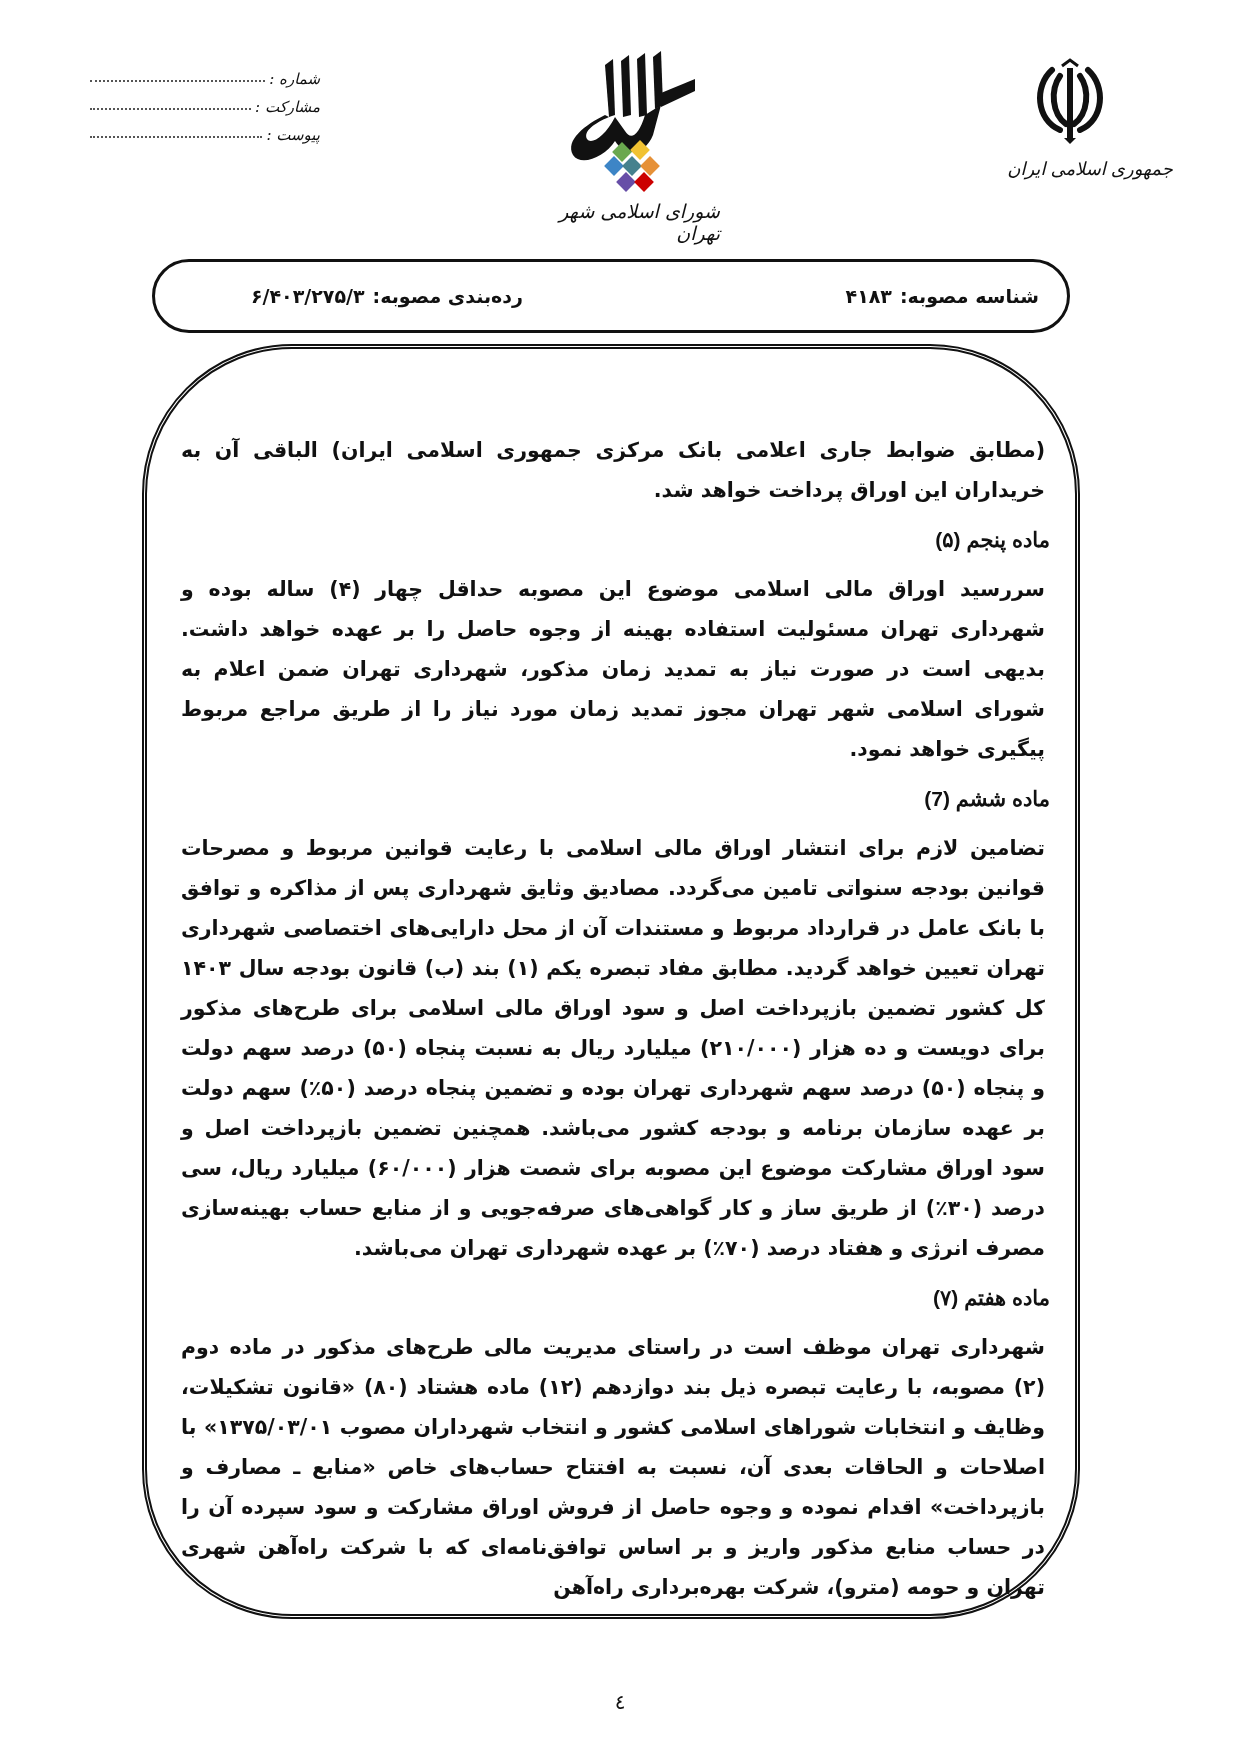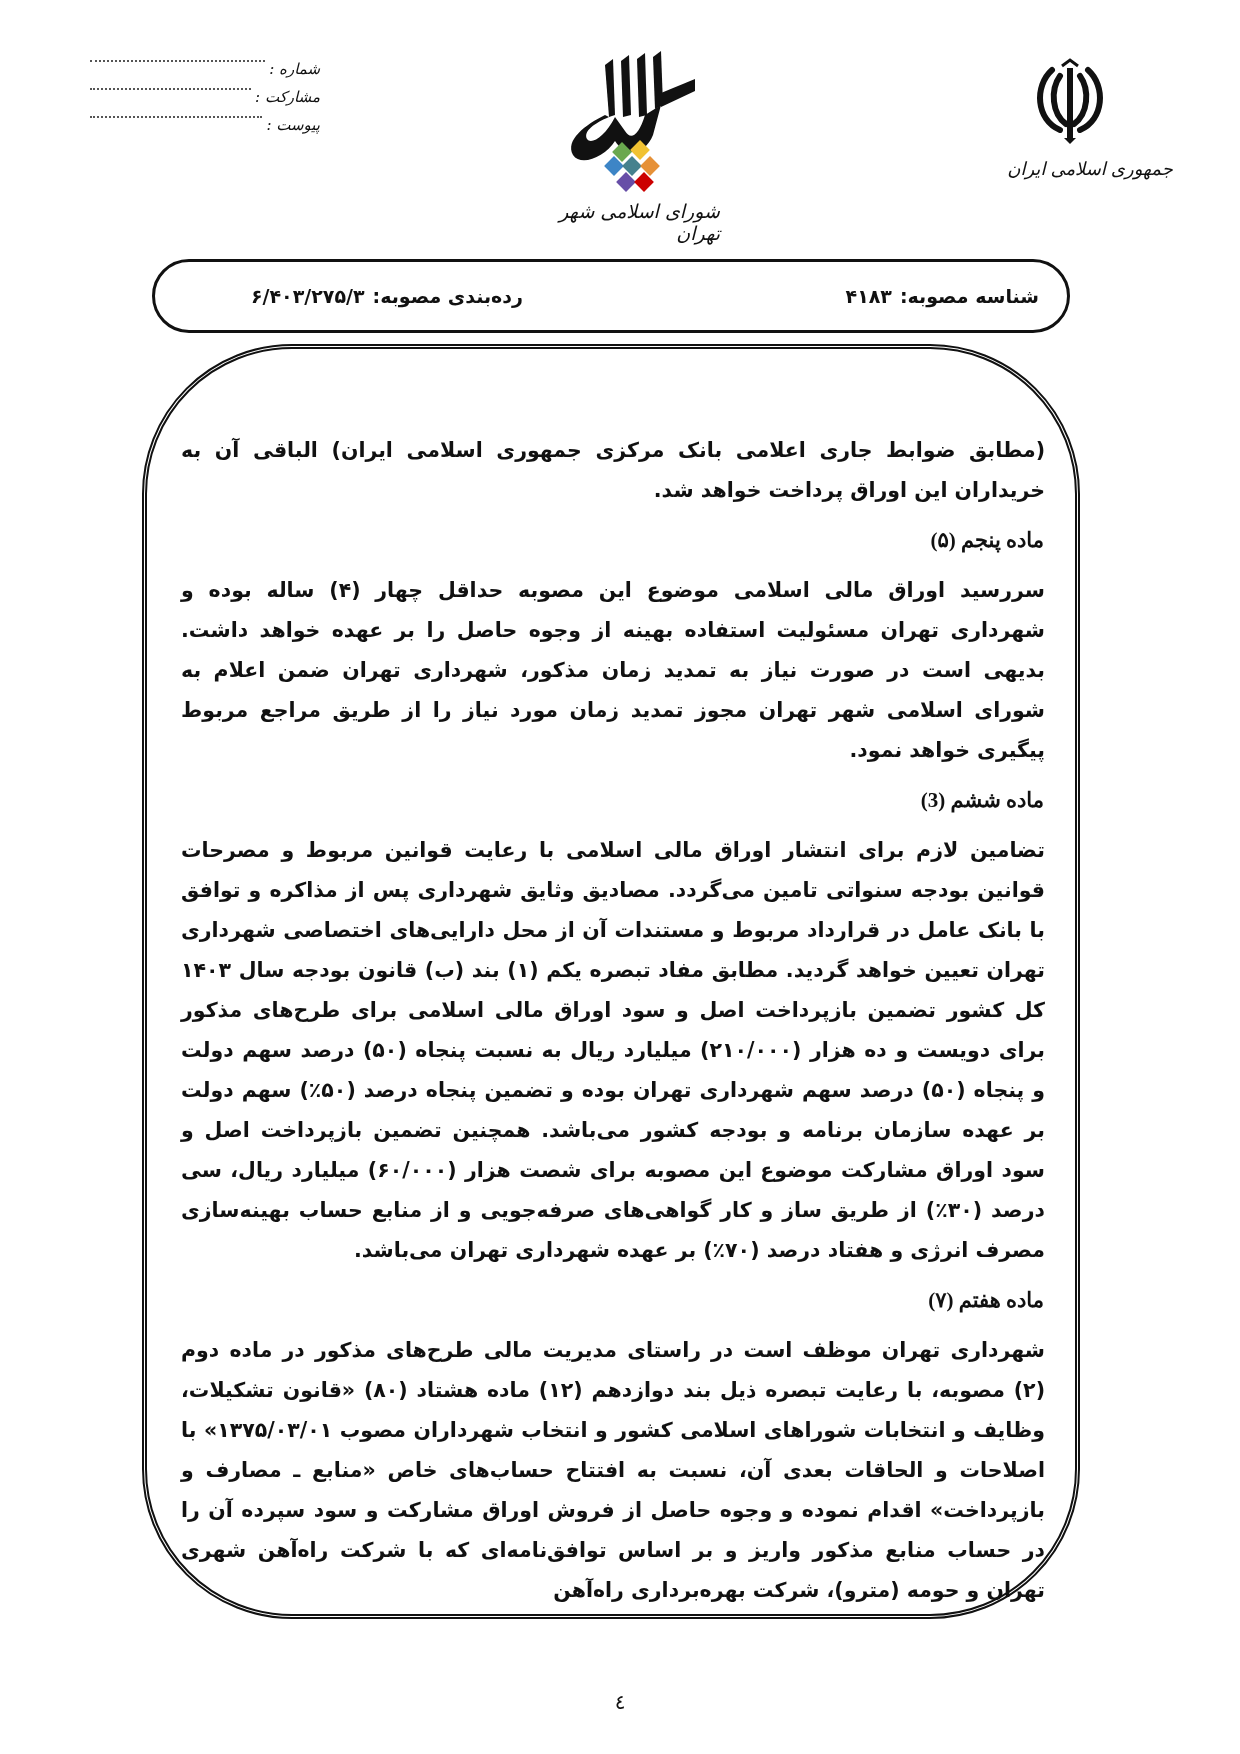--- a/index.html
+++ b/index.html
@@ -5,21 +5,21 @@
   html, body { margin: 0; padding: 0; background: #ffffff; }
   body {
     width: 1240px; height: 1754px; position: relative; overflow: hidden;
     font-family: "DejaVu Sans", sans-serif; color: #111;
   }
   
   .hdr-fields {
     position: absolute; left: 90px; top: 60px; width: 230px;
     direction: rtl; font-family: "DejaVu Serif", serif; font-style: italic;
   }
-  .hdr-field { display: flex; align-items: flex-start; height: 28px; font-size: 15px; }
+  .hdr-field { display: flex; align-items: flex-end; height: 28px; font-size: 15px; }
   .hdr-field .lbl { white-space: nowrap; padding-left: 4px; }
   .hdr-field .dots {
     flex: 1; border-bottom: 2px dotted #555; height: 0; margin-bottom: 6px;
   }
   .council-logo { position: absolute; left: 535px; top: 45px; width: 170px; height: 190px; }
   .council-name {
     position: absolute; left: 520px; top: 200px; width: 200px; 
     direction: rtl; font-family: "DejaVu Serif", serif; font-style: italic; font-size: 19px;
   }
   .emblem { position: absolute; left: 1030px; top: 58px; width: 80px; height: 90px; }
@@ -43,22 +43,22 @@
     border: 5px double #111; border-radius: 150px 150px 150px 150px / 150px 150px 150px 150px;
     box-sizing: border-box;
   }
   .content {
     position: absolute; left: 176px; top: 425px; width: 874px;
     direction: rtl; text-align: justify; font-weight: bold; font-size: 20.5px;
     line-height: 40px;
   }
   .content p { margin: 5px; text-align-last: right; }
   .content h3 {
-    margin: 6px; font-size: 21px; line-height: 48px; font-weight: 900;
-    font-family: Liberation Serif, serif;
+    margin: 0; font-size: 21px; line-height: 48px; font-weight: 900;
+    font-family: Liberation Sans, sans-serif;
   }
   .content .para { margin-bottom: 6px; }
   .page-number {
     position: absolute; left: 600px; top: 1690px; width: 40px; text-align: center;
     font-size: 20px; font-family: "DejaVu Sans", sans-serif;
   }
 </style>
 </head>
 <body>
 
@@ -123,20 +123,20 @@
 </div>
 
 <div class="frame"></div>
 
 <div class="content">
   <p class="para">(مطابق ضوابط جاری اعلامی بانک مرکزی جمهوری اسلامی ایران) الباقی آن به خریداران این اوراق پرداخت خواهد شد.</p>
 
   <h3>ماده پنجم (۵)</h3>
   <p class="para">سررسید اوراق مالی اسلامی موضوع این مصوبه حداقل چهار (۴) ساله بوده و شهرداری تهران مسئولیت استفاده بهینه از وجوه حاصل را بر عهده خواهد داشت. بدیهی است در صورت نیاز به تمدید زمان مذکور، شهرداری تهران ضمن اعلام به شورای اسلامی شهر تهران مجوز تمدید زمان مورد نیاز را از طریق مراجع مربوط پیگیری خواهد نمود.</p>
 
-  <h3>ماده ششم (3)</h3>
+  <h3>ماده ششم (7)</h3>
   <p class="para">تضامین لازم برای انتشار اوراق مالی اسلامی با رعایت قوانین مربوط و مصرحات قوانین بودجه سنواتی تامین می‌گردد. مصادیق وثایق شهرداری پس از مذاکره و توافق با بانک عامل در قرارداد مربوط و مستندات آن از محل دارایی‌های اختصاصی شهرداری تهران تعیین خواهد گردید. مطابق مفاد تبصره یکم (۱) بند (ب) قانون بودجه سال ۱۴۰۳ کل کشور تضمین بازپرداخت اصل و سود اوراق مالی اسلامی برای طرح‌های مذکور برای دویست و ده هزار (۲۱۰/۰۰۰) میلیارد ریال به نسبت پنجاه (۵۰) درصد سهم دولت و پنجاه (۵۰) درصد سهم شهرداری تهران بوده و تضمین پنجاه درصد (۵۰٪) سهم دولت بر عهده سازمان برنامه و بودجه کشور می‌باشد. همچنین تضمین بازپرداخت اصل و سود اوراق مشارکت موضوع این مصوبه برای شصت هزار (۶۰/۰۰۰) میلیارد ریال، سی درصد  (۳۰٪) از طریق ساز و کار گواهی‌های صرفه‌جویی و از منابع حساب بهینه‌سازی مصرف انرژی و هفتاد درصد (۷۰٪)  بر عهده شهرداری تهران می‌باشد.</p>
 
   <h3>ماده هفتم (۷)</h3>
   <p class="para">شهرداری تهران موظف است در راستای مدیریت مالی طرح‌های مذکور در ماده دوم (۲) مصوبه، با رعایت تبصره ذیل بند دوازدهم (۱۲) ماده هشتاد (۸۰) «قانون تشکیلات، وظایف و انتخابات شوراهای اسلامی کشور و انتخاب شهرداران مصوب ۱۳۷۵/۰۳/۰۱» با اصلاحات و الحاقات بعدی آن، نسبت به افتتاح حساب‌های خاص «منابع ـ مصارف و بازپرداخت» اقدام نموده و وجوه حاصل از فروش اوراق مشارکت و سود سپرده آن را در حساب منابع مذکور واریز و بر اساس توافق‌نامه‌ای که با شرکت راه‌آهن شهری تهران و حومه (مترو)، شرکت بهره‌برداری راه‌آهن</p>
 </div>
 
 <div class="page-number">٤</div>
 
 </body></html>

